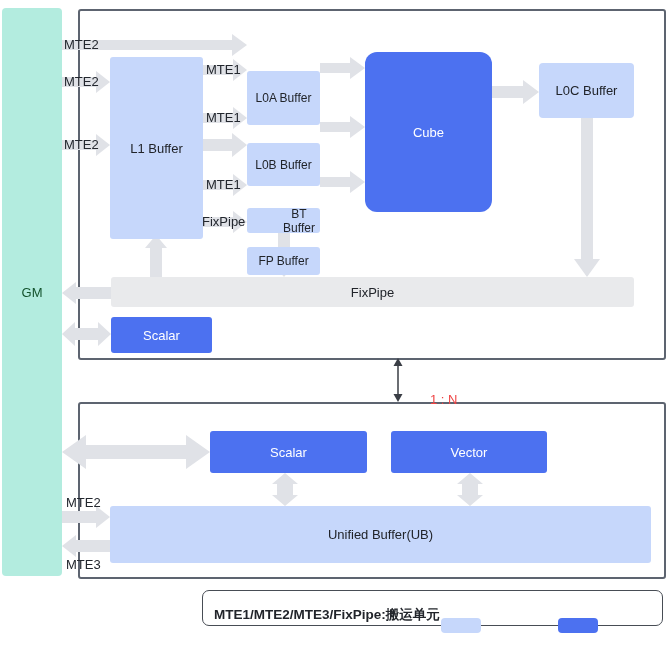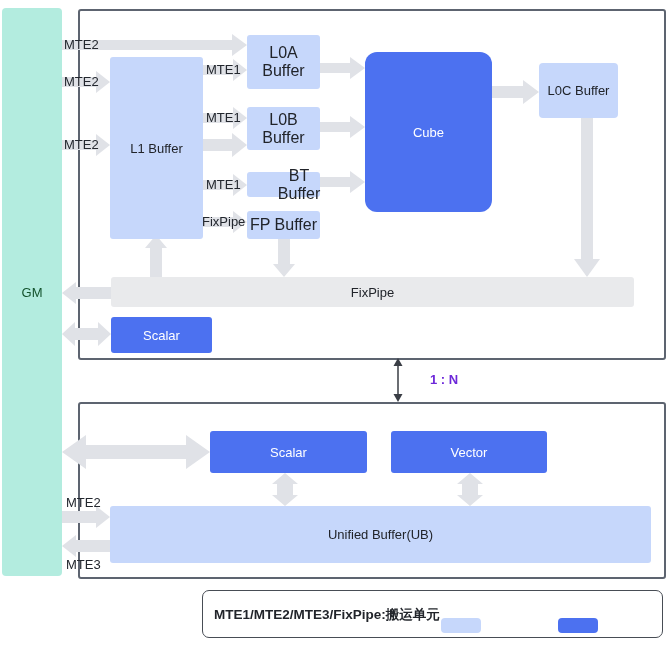--- a/index.html
+++ b/index.html
@@ -17,30 +17,30 @@
   
   .box{
     position:absolute;display:flex;align-items:center;justify-content:center;
     z-index:3;box-sizing:border-box;text-align:center;
   }
   .storage{background:#c6d7fb;color:#21242a;border-radius:3px;}
   .compute{background:#4c71f0;color:#ffffff;border-radius:3px;}
   .gm{background:#b3ecdf;color:#14532d;border-radius:4px;}
   .bar{background:#e9eaec;color:#21242a;border-radius:3px;}
   .f13{font-size:13px;}
-  .f12{font-size:16px;}
+  .f12{font-size:12px;margin-top:36px;}
   
   .lbl{
     position:absolute;z-index:4;font-size:13px;color:#23272e;
     line-height:14px;white-space:nowrap;
   }
-  .ratio{font-weight:700;color:#6d28d9;}
+  .ratio{font-weight:400;color:#ef4444;margin-top:20px;}
   
   .legend{
-    position:absolute;left:202px;top:590px;width:461px;height:48px;
+    position:absolute;left:202px;top:590px;width:461px;height:36px;
     border:1.5px solid #484d55;border-radius:7px;box-sizing:border-box;z-index:3;
   }
   .legend-caption{
     position:absolute;left:11px;top:15px;font-size:13.5px;font-weight:600;
     color:#21242a;white-space:nowrap;
   }
   .swatch{position:absolute;top:27px;width:40px;height:15px;border-radius:4px;}
   .swatch.light{left:238px;background:#c6d7fb;}
   .swatch.blue{left:355px;background:#4c71f0;}
 </style>
@@ -99,21 +99,21 @@
   </div>
   <div class="box storage f12" style="left:247px;top:172px;width:73px;height:25px;padding-left:31px;">
     <span>BT Buffer</span>
   </div>
   <div class="box storage f12" style="left:247px;top:211px;width:73px;height:28px;">
     <span>FP Buffer</span>
   </div>
   <div class="box compute f13" style="left:365px;top:52px;width:127px;height:160px;border-radius:12px;">
     <span>Cube</span>
   </div>
-  <div class="box storage f13" style="left:539px;top:63px;width:79px;height:55px;border-radius:4px;">
+  <div class="box storage f13" style="left:539px;top:63px;width:95px;height:55px;border-radius:4px;">
     <span>L0C Buffer</span>
   </div>
   <div class="box bar f13" style="left:111px;top:277px;width:523px;height:30px;">
     <span>FixPipe</span>
   </div>
   <div class="box compute f13" style="left:111px;top:317px;width:101px;height:36px;">
     <span>Scalar</span>
   </div>
 
   <div class="box compute f13" style="left:210px;top:431px;width:157px;height:42px;">

